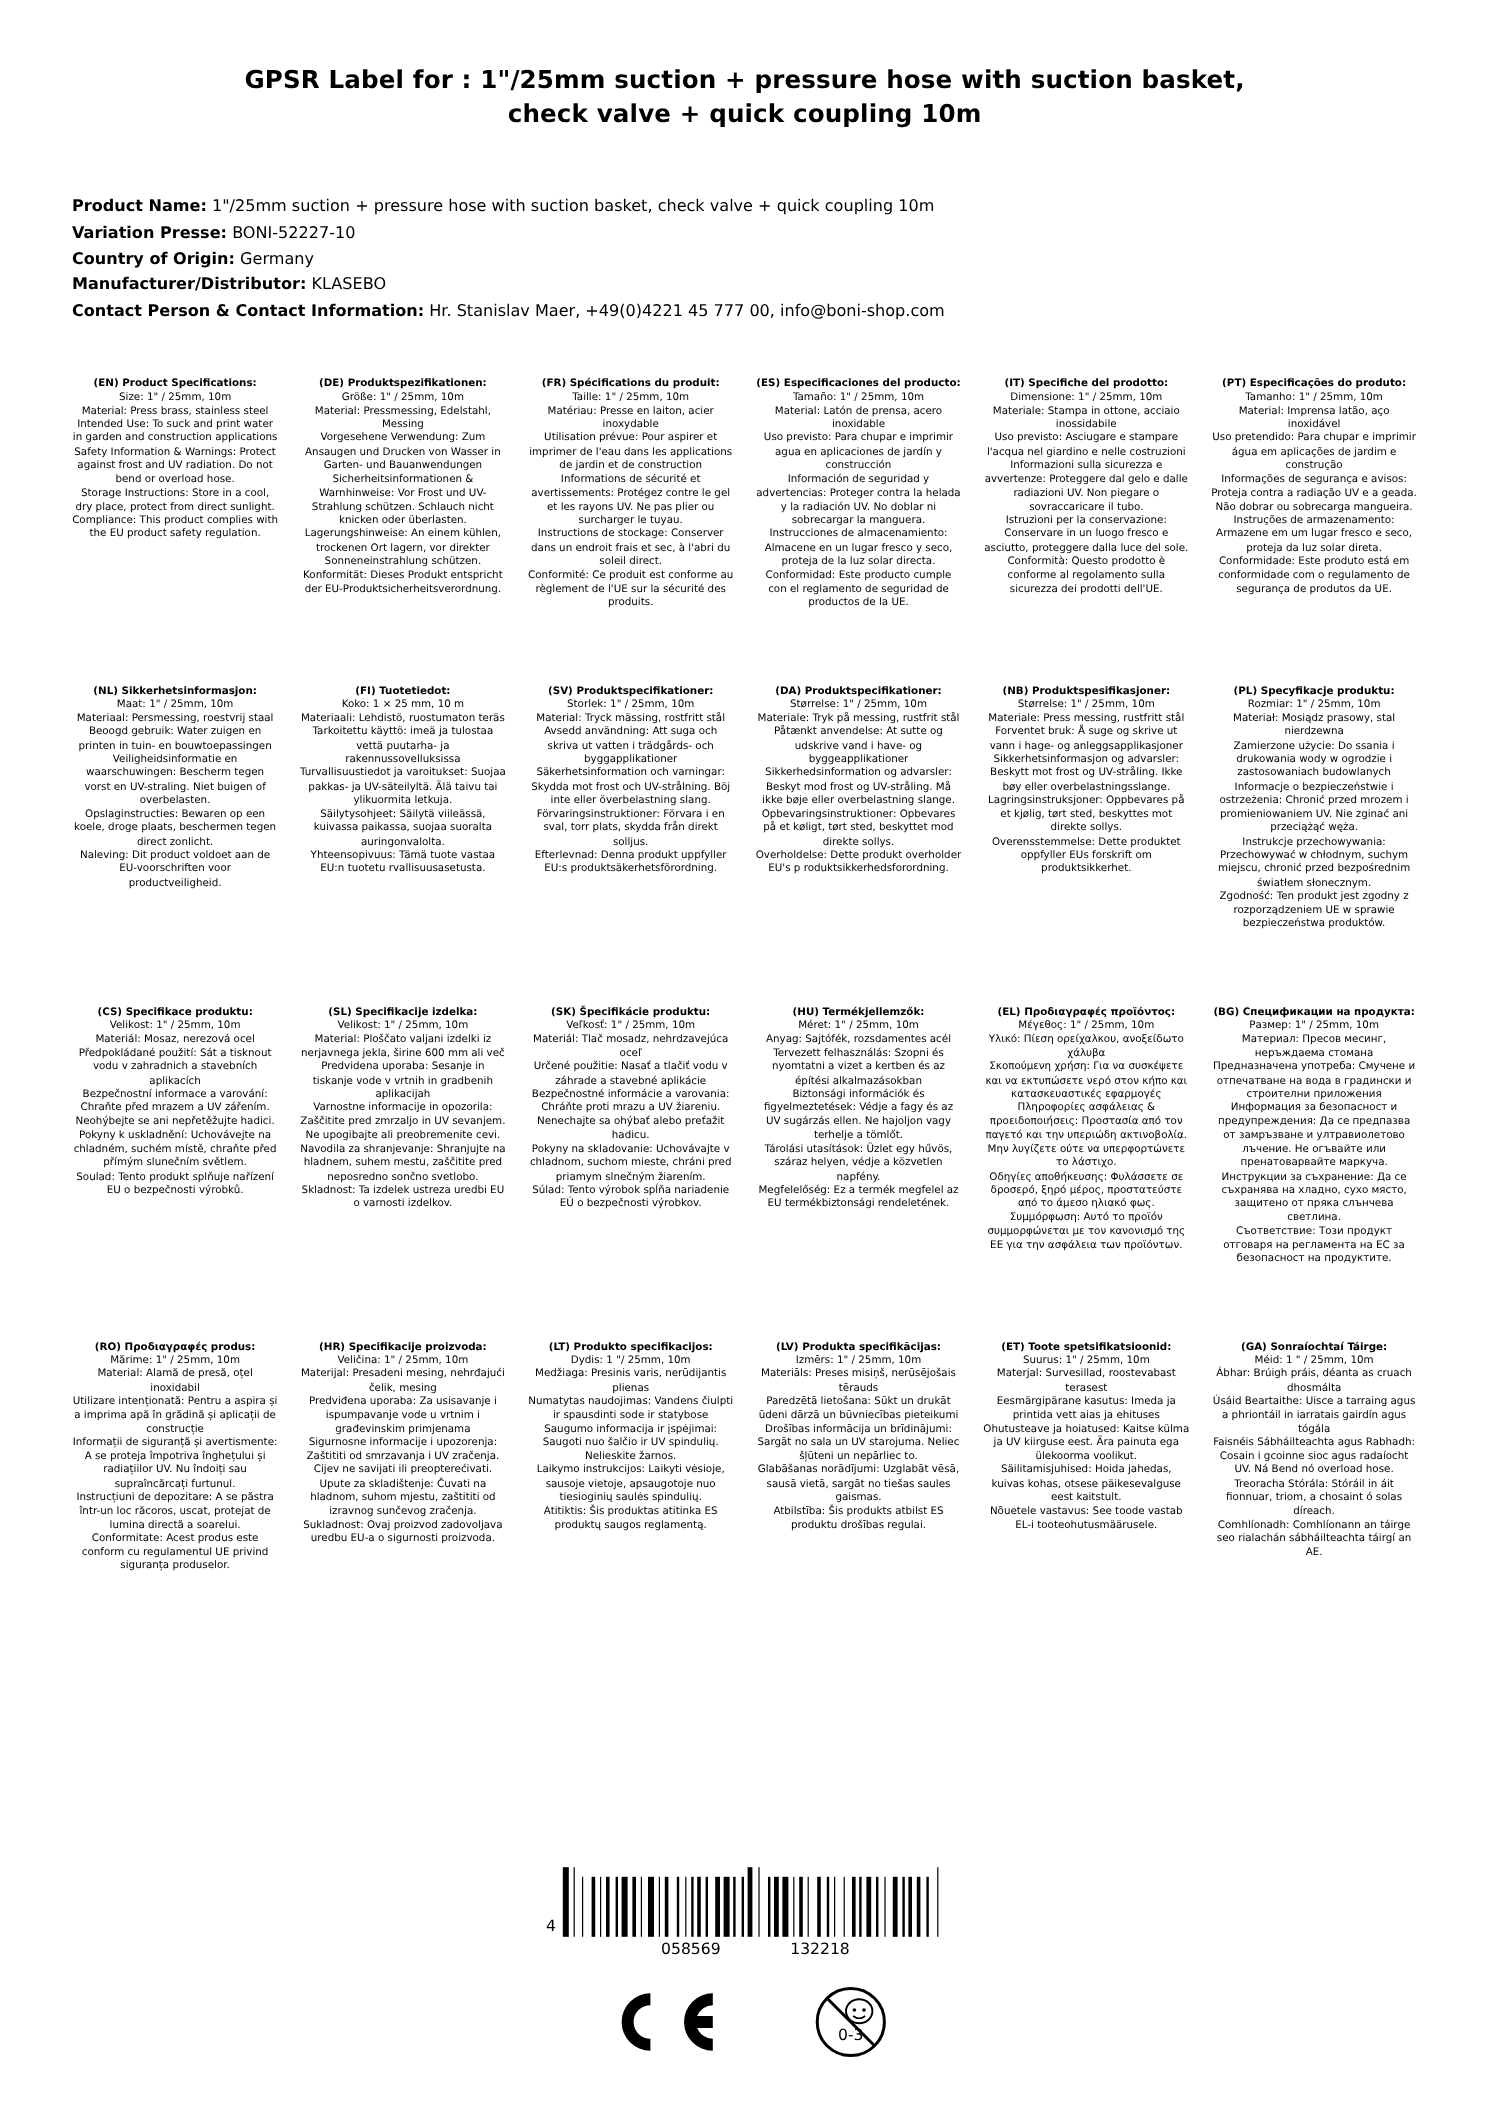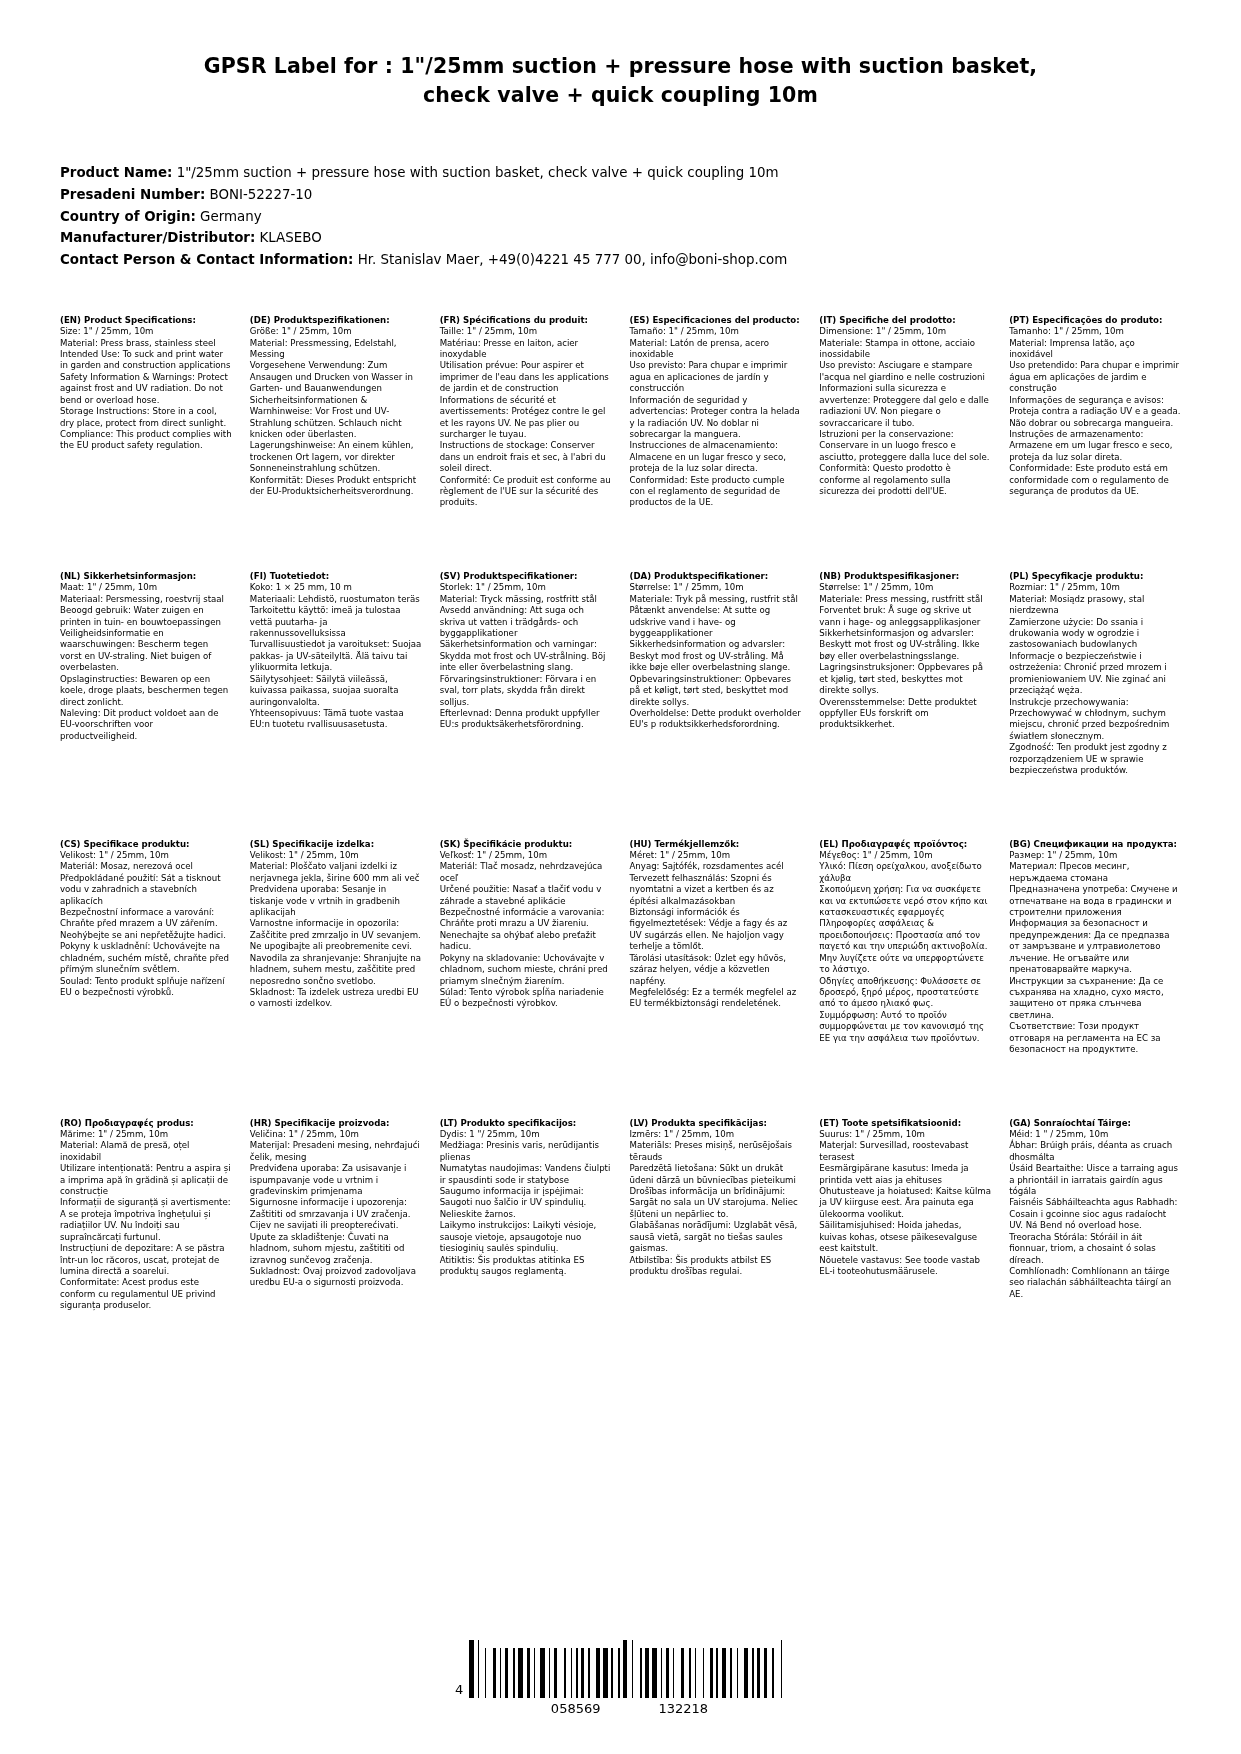--- a/index.html
+++ b/index.html
@@ -53,20 +53,21 @@
     column-gap: 18px;
     row-gap: 0px;
   }
   .spec-cell {
     font-size: 8.6px;
     line-height: 1.33;
     padding-bottom: 62px;
     word-wrap: break-word;
     overflow-wrap: break-word;
     hyphens: auto;
+    text-align: center;
   }
   .spec-cell .head {
     font-weight: bold;
     display: block;
     margin-bottom: 0px;
   }
   .spec-cell .body {
     display: block;
     white-space: pre-line;
   }
@@ -132,21 +133,21 @@
 <div class="page">
 
   <div class="doc-title">GPSR Label for : 1"/25mm suction + pressure hose with suction basket, check valve + quick coupling 10m</div>
 
   <div class="meta">
     <p class="row">
       <span class="lbl">Product Name:</span>
       <span class="val">1"/25mm suction + pressure hose with suction basket, check valve + quick coupling 10m</span>
     </p>
     <p class="row">
-      <span class="lbl">Presadeni Number:</span>
+      <span class="lbl">Variation Presse:</span>
       <span class="val">BONI-52227-10</span>
     </p>
     <p class="row">
       <span class="lbl">Country of Origin:</span>
       <span class="val">Germany</span>
     </p>
     <p class="row">
       <span class="lbl">Manufacturer/Distributor:</span>
       <span class="val">KLASEBO</span>
     </p>
@@ -475,15 +476,34 @@
           <span style="width: 4.8px; height: 58px; background: transparent;"></span>
           <span style="width: 1.6px; height: 58px;"></span>
           <span style="width: 1.6px; height: 58px; background: transparent;"></span>
         </span>
     </div>
     <div class="barcode-nums">
       <span>058569</span>
       <span>132218</span>
     </div>
 
+    <div class="marks">
+      <span class="ce">
+        <svg width="96" height="56" viewBox="0 0 96 56">
+          <path d="M40 4 A24 24 0 1 0 40 52 L40 42 A14 14 0 1 1 40 14 Z" fill="#000"></path>
+          <path d="M92 4 A24 24 0 1 0 92 52 L92 42 A14 14 0 0 1 79 33 L92 33 L92 23 L79 23 A14 14 0 0 1 92 14 Z" fill="#000"></path>
+        </svg>
+      </span>
+      <span class="age">
+        <svg width="62" height="62" viewBox="0 0 62 62">
+          <circle cx="31" cy="31" r="28" fill="none" stroke="#000" stroke-width="2.5"></circle>
+          <line x1="11" y1="11" x2="51" y2="51" stroke="#000" stroke-width="2.5"></line>
+          <ellipse cx="38" cy="22" rx="11" ry="10" fill="none" stroke="#000" stroke-width="1.6"></ellipse>
+          <circle cx="34" cy="21" r="1.5" fill="#000"></circle>
+          <circle cx="42" cy="21" r="1.5" fill="#000"></circle>
+          <path d="M33 26 q5 4 10 0" fill="none" stroke="#000" stroke-width="1.4"></path>
+          <text x="31" y="46" font-family="DejaVu Sans, sans-serif" font-size="13" text-anchor="middle" fill="#000">0-3</text>
+        </svg>
+      </span>
+    </div>
   </div>
 
 </div>
 
 </body></html>

